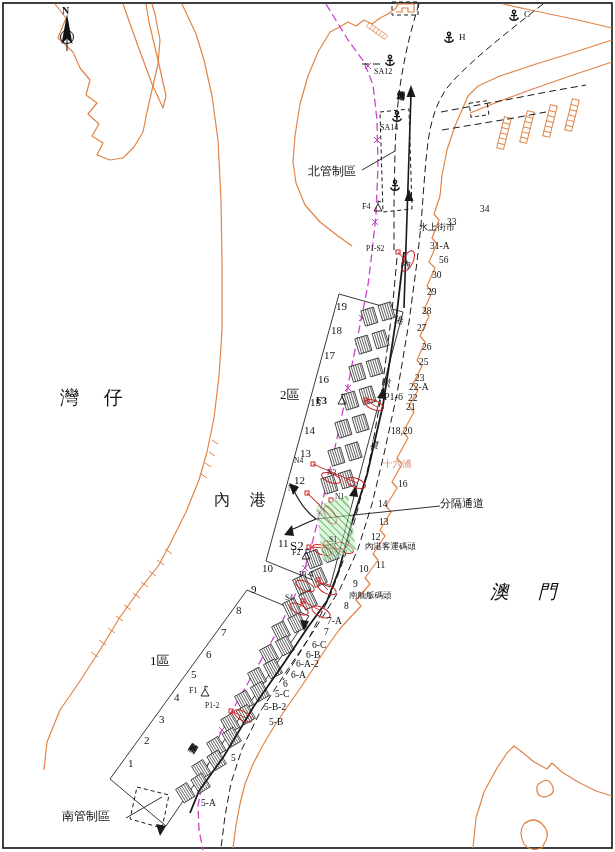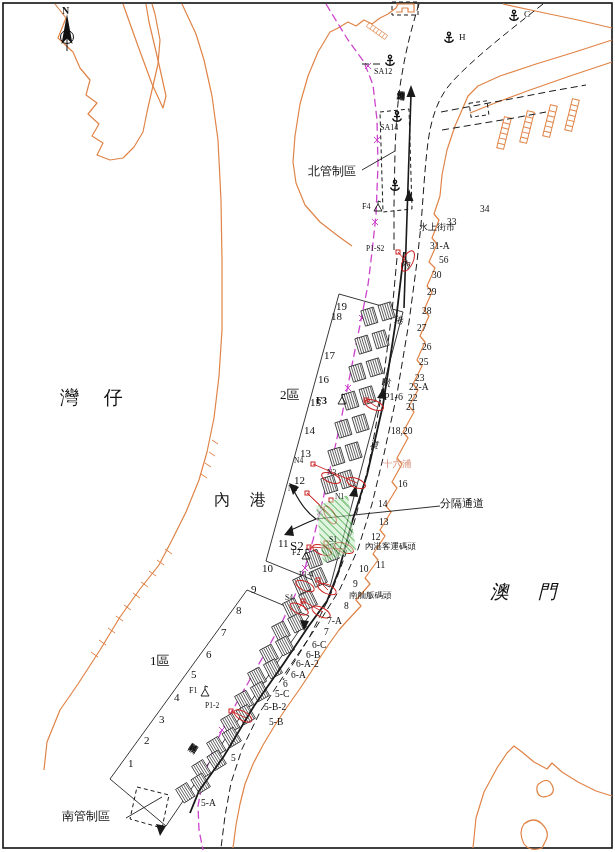--- a/index.html
+++ b/index.html
@@ -267,21 +267,21 @@
       <span class="lbl" style="left: 288px; top: 485px; font-size: 7.5px;">N2</span>
       <span class="lbl" style="left: 335px; top: 493px; font-size: 7.5px;">N1</span>
       <span class="lbl" style="left: 290px; top: 539px; font-size: 13px;">S2</span>
       <span class="lbl" style="left: 329px; top: 536px; font-size: 7.5px;">S1</span>
       <span class="lbl" style="left: 285px; top: 594px; font-size: 7.5px;">S4</span>
       <span class="lbl" style="left: 366px; top: 245px; font-size: 7.5px;">P1-S2</span>
       <span class="lbl" style="left: 348px; top: 392px; font-size: 10px; margin-left: 36px;">P1-6</span>
       <span class="lbl" style="left: 299px; top: 571px; font-size: 7.5px;">P1-4</span>
       <span class="lbl" style="left: 205px; top: 702px; font-size: 7.5px;">P1-2</span>
       <span class="lbl" style="left: 336px; top: 301px; font-size: 11px;">19</span>
-      <span class="lbl" style="left: 331px; top: 311px; font-size: 11px;">18</span>
+      <span class="lbl" style="left: 331px; top: 325px; font-size: 11px;">18</span>
       <span class="lbl" style="left: 324px; top: 350px; font-size: 11px;">17</span>
       <span class="lbl" style="left: 318px; top: 374px; font-size: 11px;">16</span>
       <span class="lbl" style="left: 310px; top: 397px; font-size: 11px;">15</span>
       <span class="lbl" style="left: 304px; top: 425px; font-size: 11px;">14</span>
       <span class="lbl" style="left: 300px; top: 448px; font-size: 11px;">13</span>
       <span class="lbl" style="left: 294px; top: 475px; font-size: 11px;">12</span>
       <span class="lbl" style="left: 278px; top: 538px; font-size: 11px;">11</span>
       <span class="lbl" style="left: 262px; top: 563px; font-size: 11px;">10</span>
       <span class="lbl" style="left: 251px; top: 584px; font-size: 11px;">9</span>
       <span class="lbl" style="left: 236px; top: 605px; font-size: 11px;">8</span>

